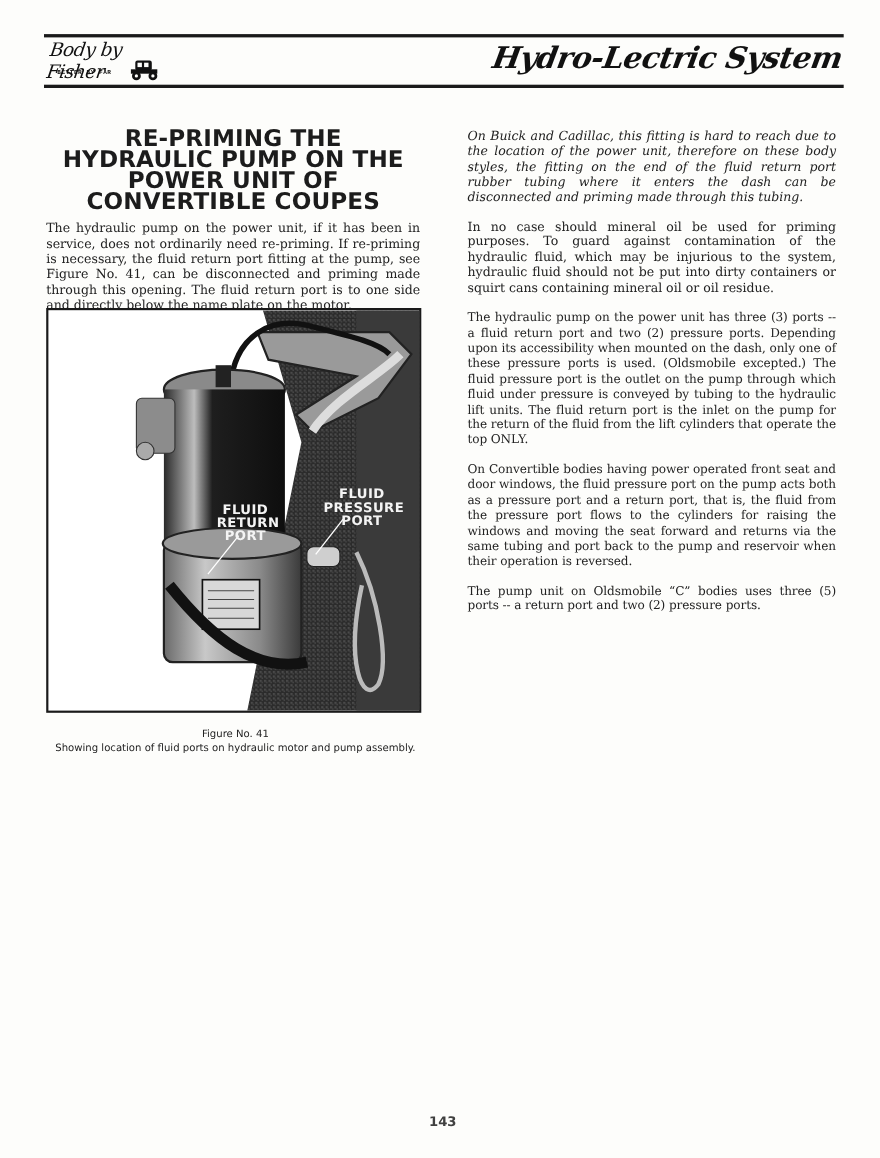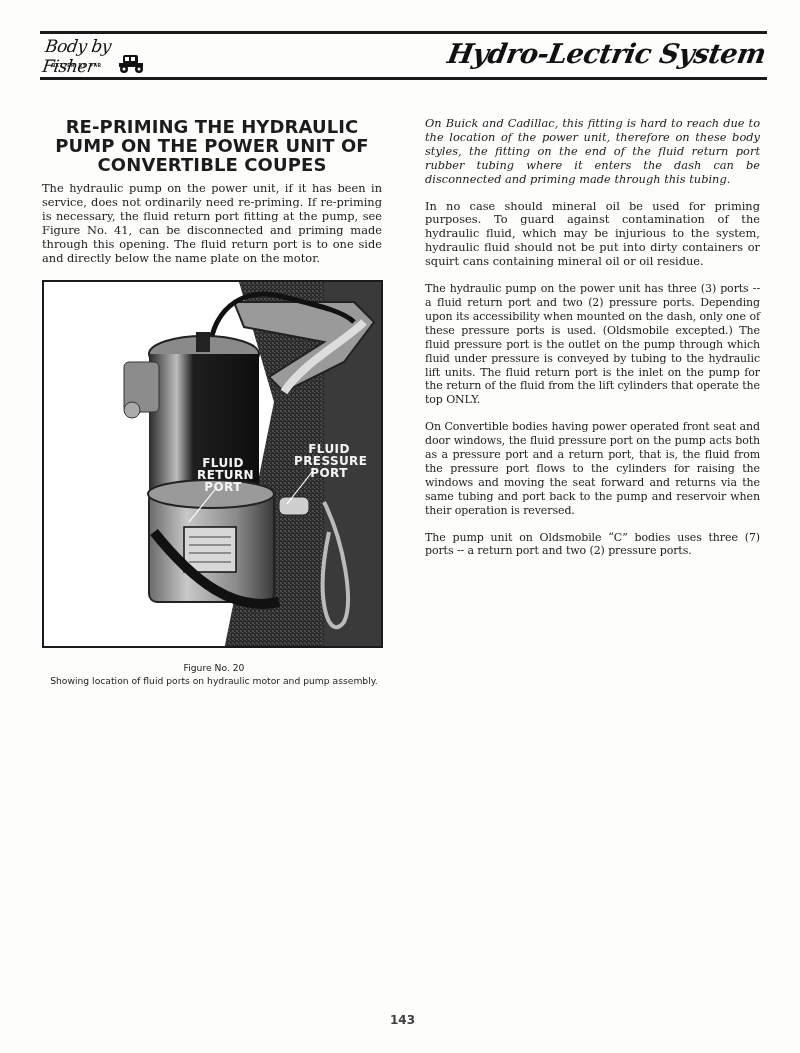--- a/index.html
+++ b/index.html
@@ -14,21 +14,21 @@
   .brand-script { position: absolute; left: 0; top: 0; font-family: "DejaVu Serif", serif; font-style: italic; font-size: 17px; letter-spacing: -0.5px; transform: skewX(-8deg); color: #111; }
   .brand-tag { position: absolute; left: 8px; top: 26px; font-family: "Liberation Mono", monospace; font-size: 5.5px; font-weight: bold; letter-spacing: 0.5px; color: #111; }
   .brand-car { position: absolute; left: 72px; top: 16px; width: 30px; height: 22px; }
 
   .system-title { position: absolute; right: 34px; top: 38px; font-family: "DejaVu Serif", serif; font-style: italic; font-weight: bold; font-size: 27px; letter-spacing: -0.5px; transform: skewX(-10deg); color: #111; white-space: nowrap; }
 
   .col { position: absolute; }
   .col-left { left: 42px; top: 117px; width: 340px; }
   .col-right { left: 425px; top: 117px; width: 335px; }
 
-  .heading { font-family: "DejaVu Sans", sans-serif; font-weight: bold; font-size: 18px; line-height: 19px; text-align: center; color: #1c1c1c; letter-spacing: 0.1px; }
+  .heading { font-family: "DejaVu Sans", sans-serif; font-weight: bold; font-size: 21px; line-height: 19px; text-align: center; color: #1c1c1c; letter-spacing: 0.1px; }
   .heading.h2 { margin-top: 22px; margin-bottom: 4px; font-size: 15.5px; letter-spacing: 0.6px; }
 
   .para { font-family: "DejaVu Serif", serif; font-size: 11.4px; line-height: 13.9px; text-align: justify; color: #222; }
   .para + .para { margin-top: 13px; }
   .col-left .para { margin-top: 8px; }
   .col-right .para.first { margin-top: 0; font-style: italic; }
   .bold-para { font-weight: normal; font-size: 11px; letter-spacing: -0.1px; }
 
   .figure { position: absolute; left: 42px; top: 280px; width: 341px; height: 368px; border: 2px solid #1a1a1a; background: #fff; overflow: hidden; }
   .figure svg { display: block; }
@@ -119,25 +119,25 @@
 
     <path d="M280,220 C300,260 310,320 300,340 C285,360 270,320 285,250" stroke="#bbb" stroke-width="4" fill="none"></path>
 
     <line x1="173" y1="205" x2="145" y2="240" stroke="#fff" stroke-width="1.2"></line>
     <line x1="268" y1="190" x2="243" y2="222" stroke="#fff" stroke-width="1.2"></line>
   </svg>
   <div class="fig-label ret" style="width:52px;">FLUID RETURN PORT</div>
   <div class="fig-label prs" style="width:70px;">FLUID PRESSURE PORT</div>
 </div>
 <div class="caption">
-  <div>Figure No. 20</div>
+  <div>Figure No. 41</div>
   <div>Showing location of fluid ports on hydraulic motor and pump assembly.</div>
 </div>
 
 <div class="col col-right">
   <p class="para first">On Buick and Cadillac, this fitting is hard to reach due to the location of the power unit, therefore on these body styles, the fitting on the end of the fluid return port rubber tubing where it enters the dash can be disconnected and priming made through this tubing.</p>
   <p class="para">In no case should mineral oil be used for priming purposes. To guard against contamination of the hydraulic fluid, which may be injurious to the system, hydraulic fluid should not be put into dirty containers or squirt cans containing mineral oil or oil residue.</p>
   <p class="para bold-para">The hydraulic pump on the power unit has three (3) ports -- a fluid return port and two (2) pressure ports. Depending upon its accessibility when mounted on the dash, only one of these pressure ports is used. (Oldsmobile excepted.) The fluid pressure port is the outlet on the pump through which fluid under pressure is conveyed by tubing to the hydraulic lift units. The fluid return port is the inlet on the pump for the return of the fluid from the lift cylinders that operate the top ONLY.</p>
   <p class="para bold-para">On Convertible bodies having power operated front seat and door windows, the fluid pressure port on the pump acts both as a pressure port and a return port, that is, the fluid from the pressure port flows to the cylinders for raising the windows and moving the seat forward and returns via the same tubing and port back to the pump and reservoir when their operation is reversed.</p>
-  <p class="para bold-para">The pump unit on Oldsmobile “C” bodies uses three (7) ports -- a return port and two (2) pressure ports.</p>
+  <p class="para bold-para">The pump unit on Oldsmobile “C” bodies uses three (5) ports -- a return port and two (2) pressure ports.</p>
 </div>
 
 <div class="page-number">143</div>
 
 </body></html>

